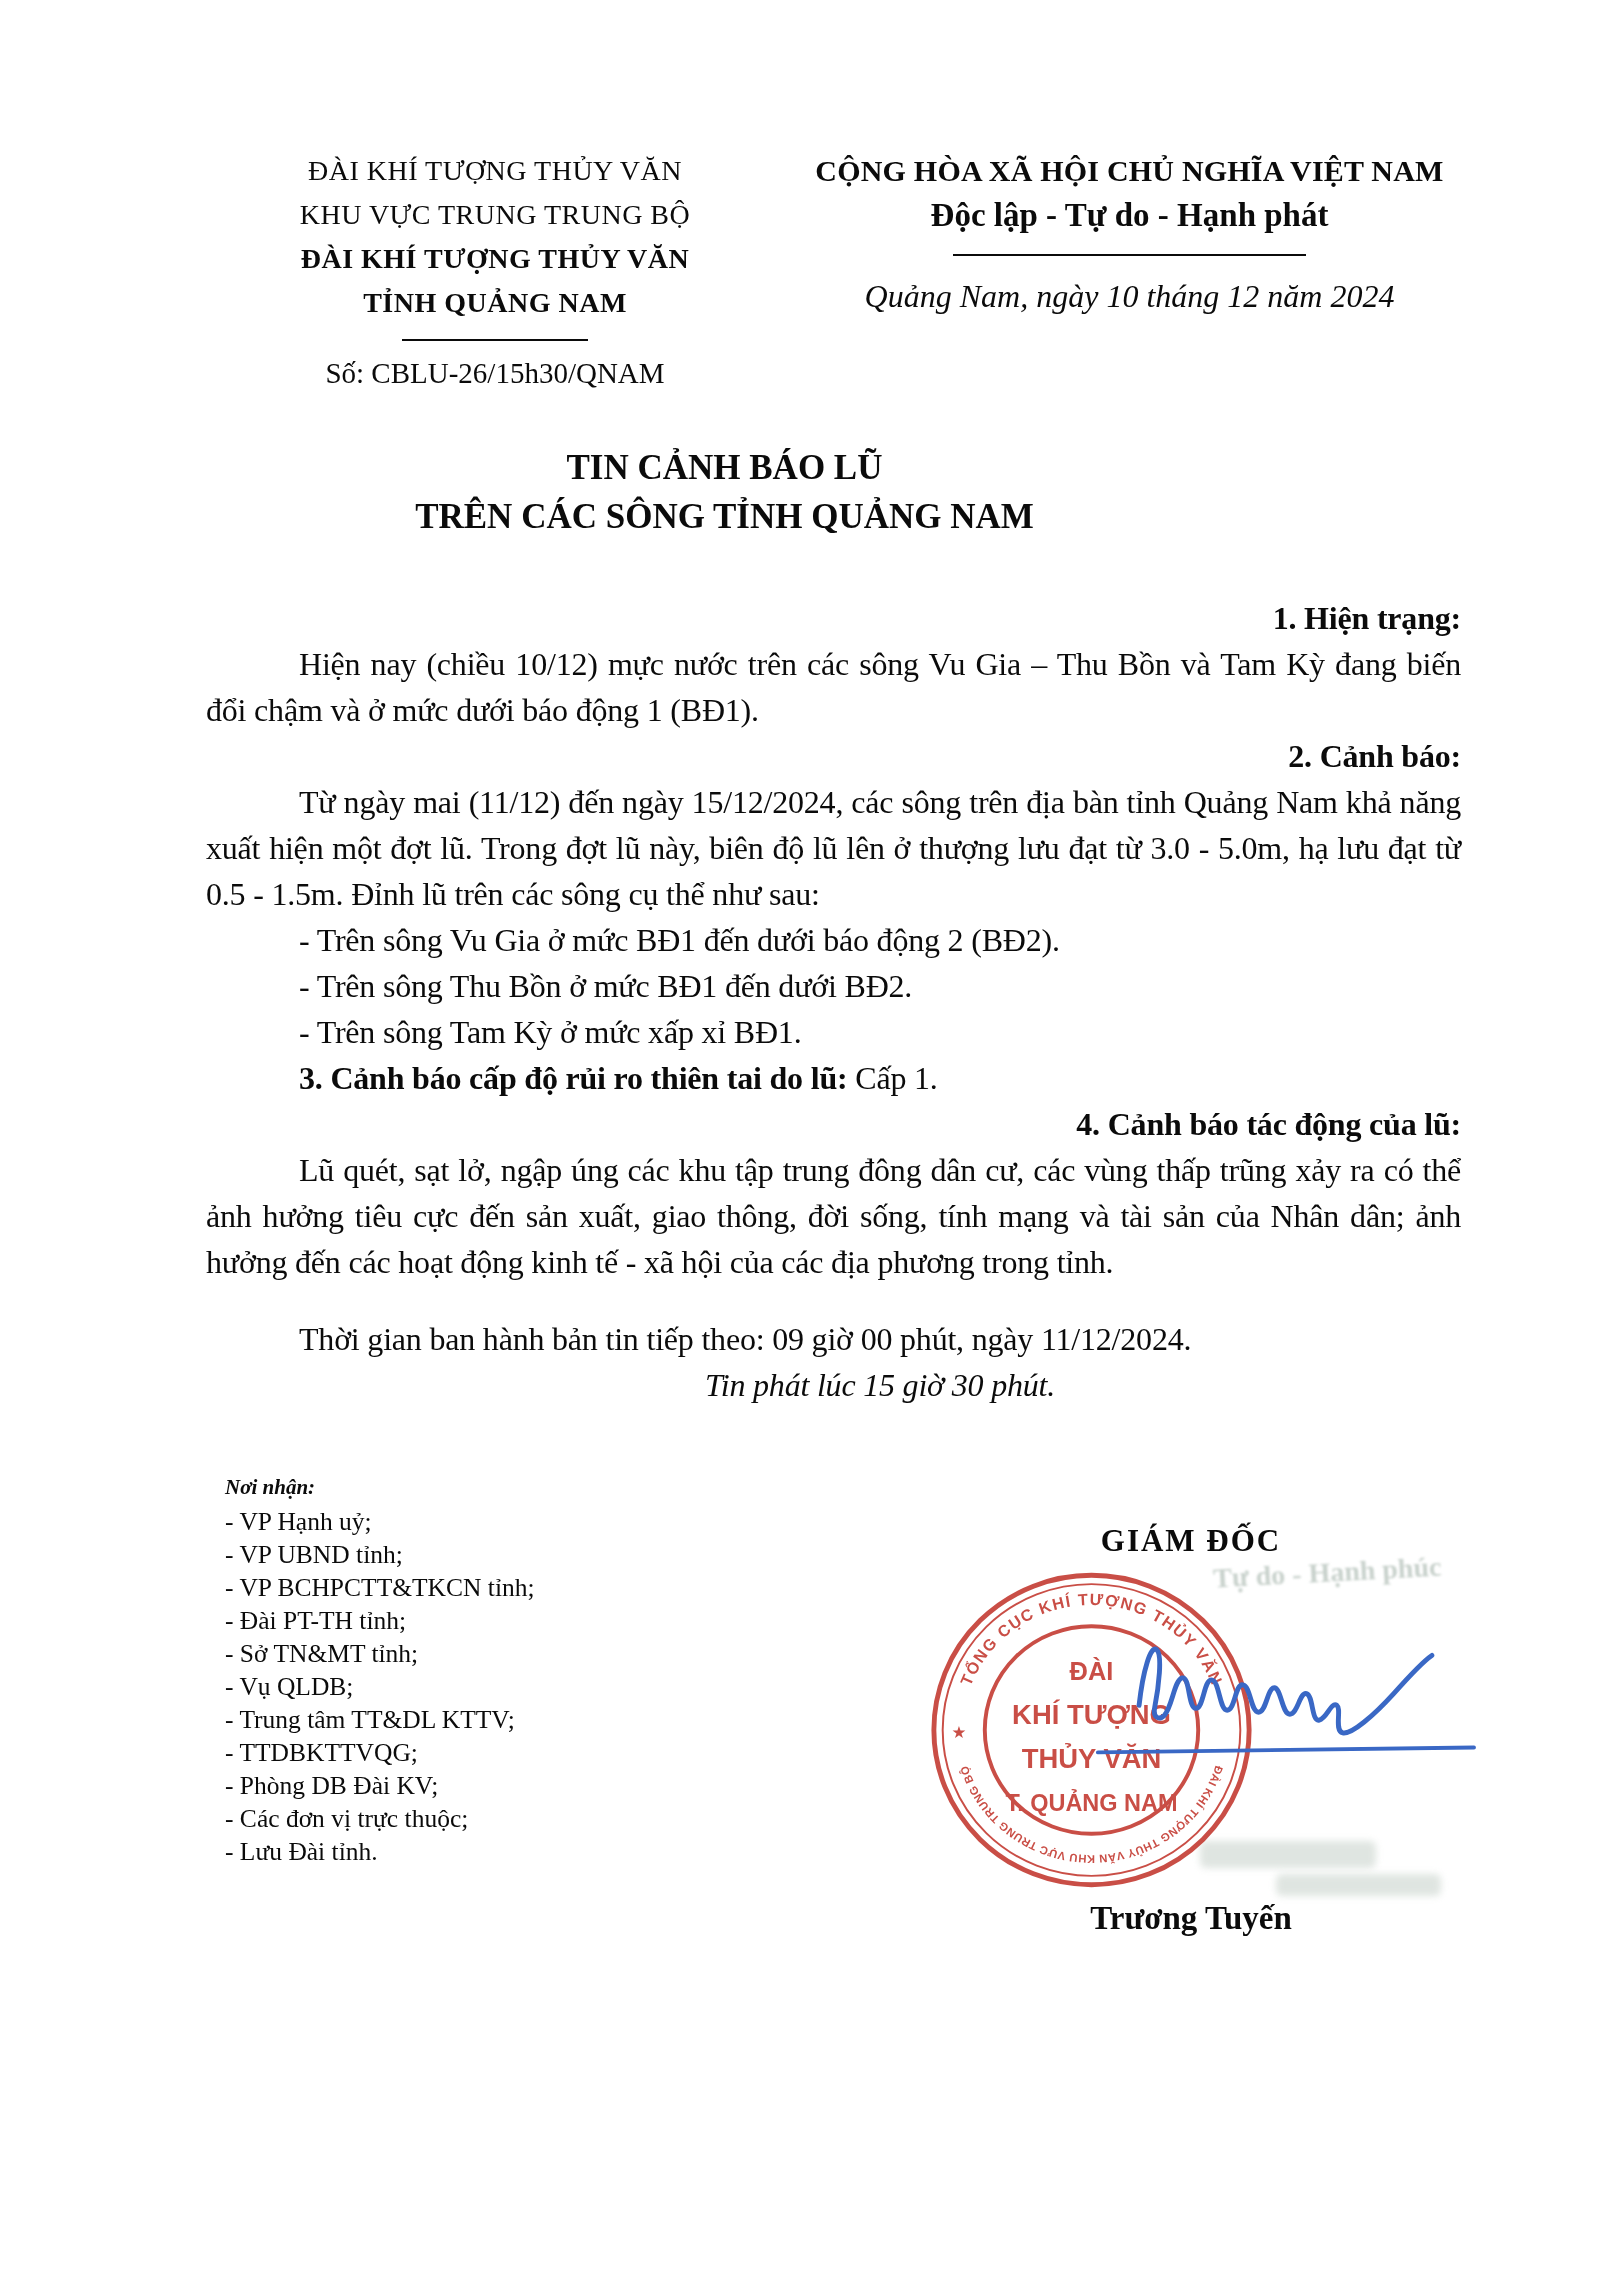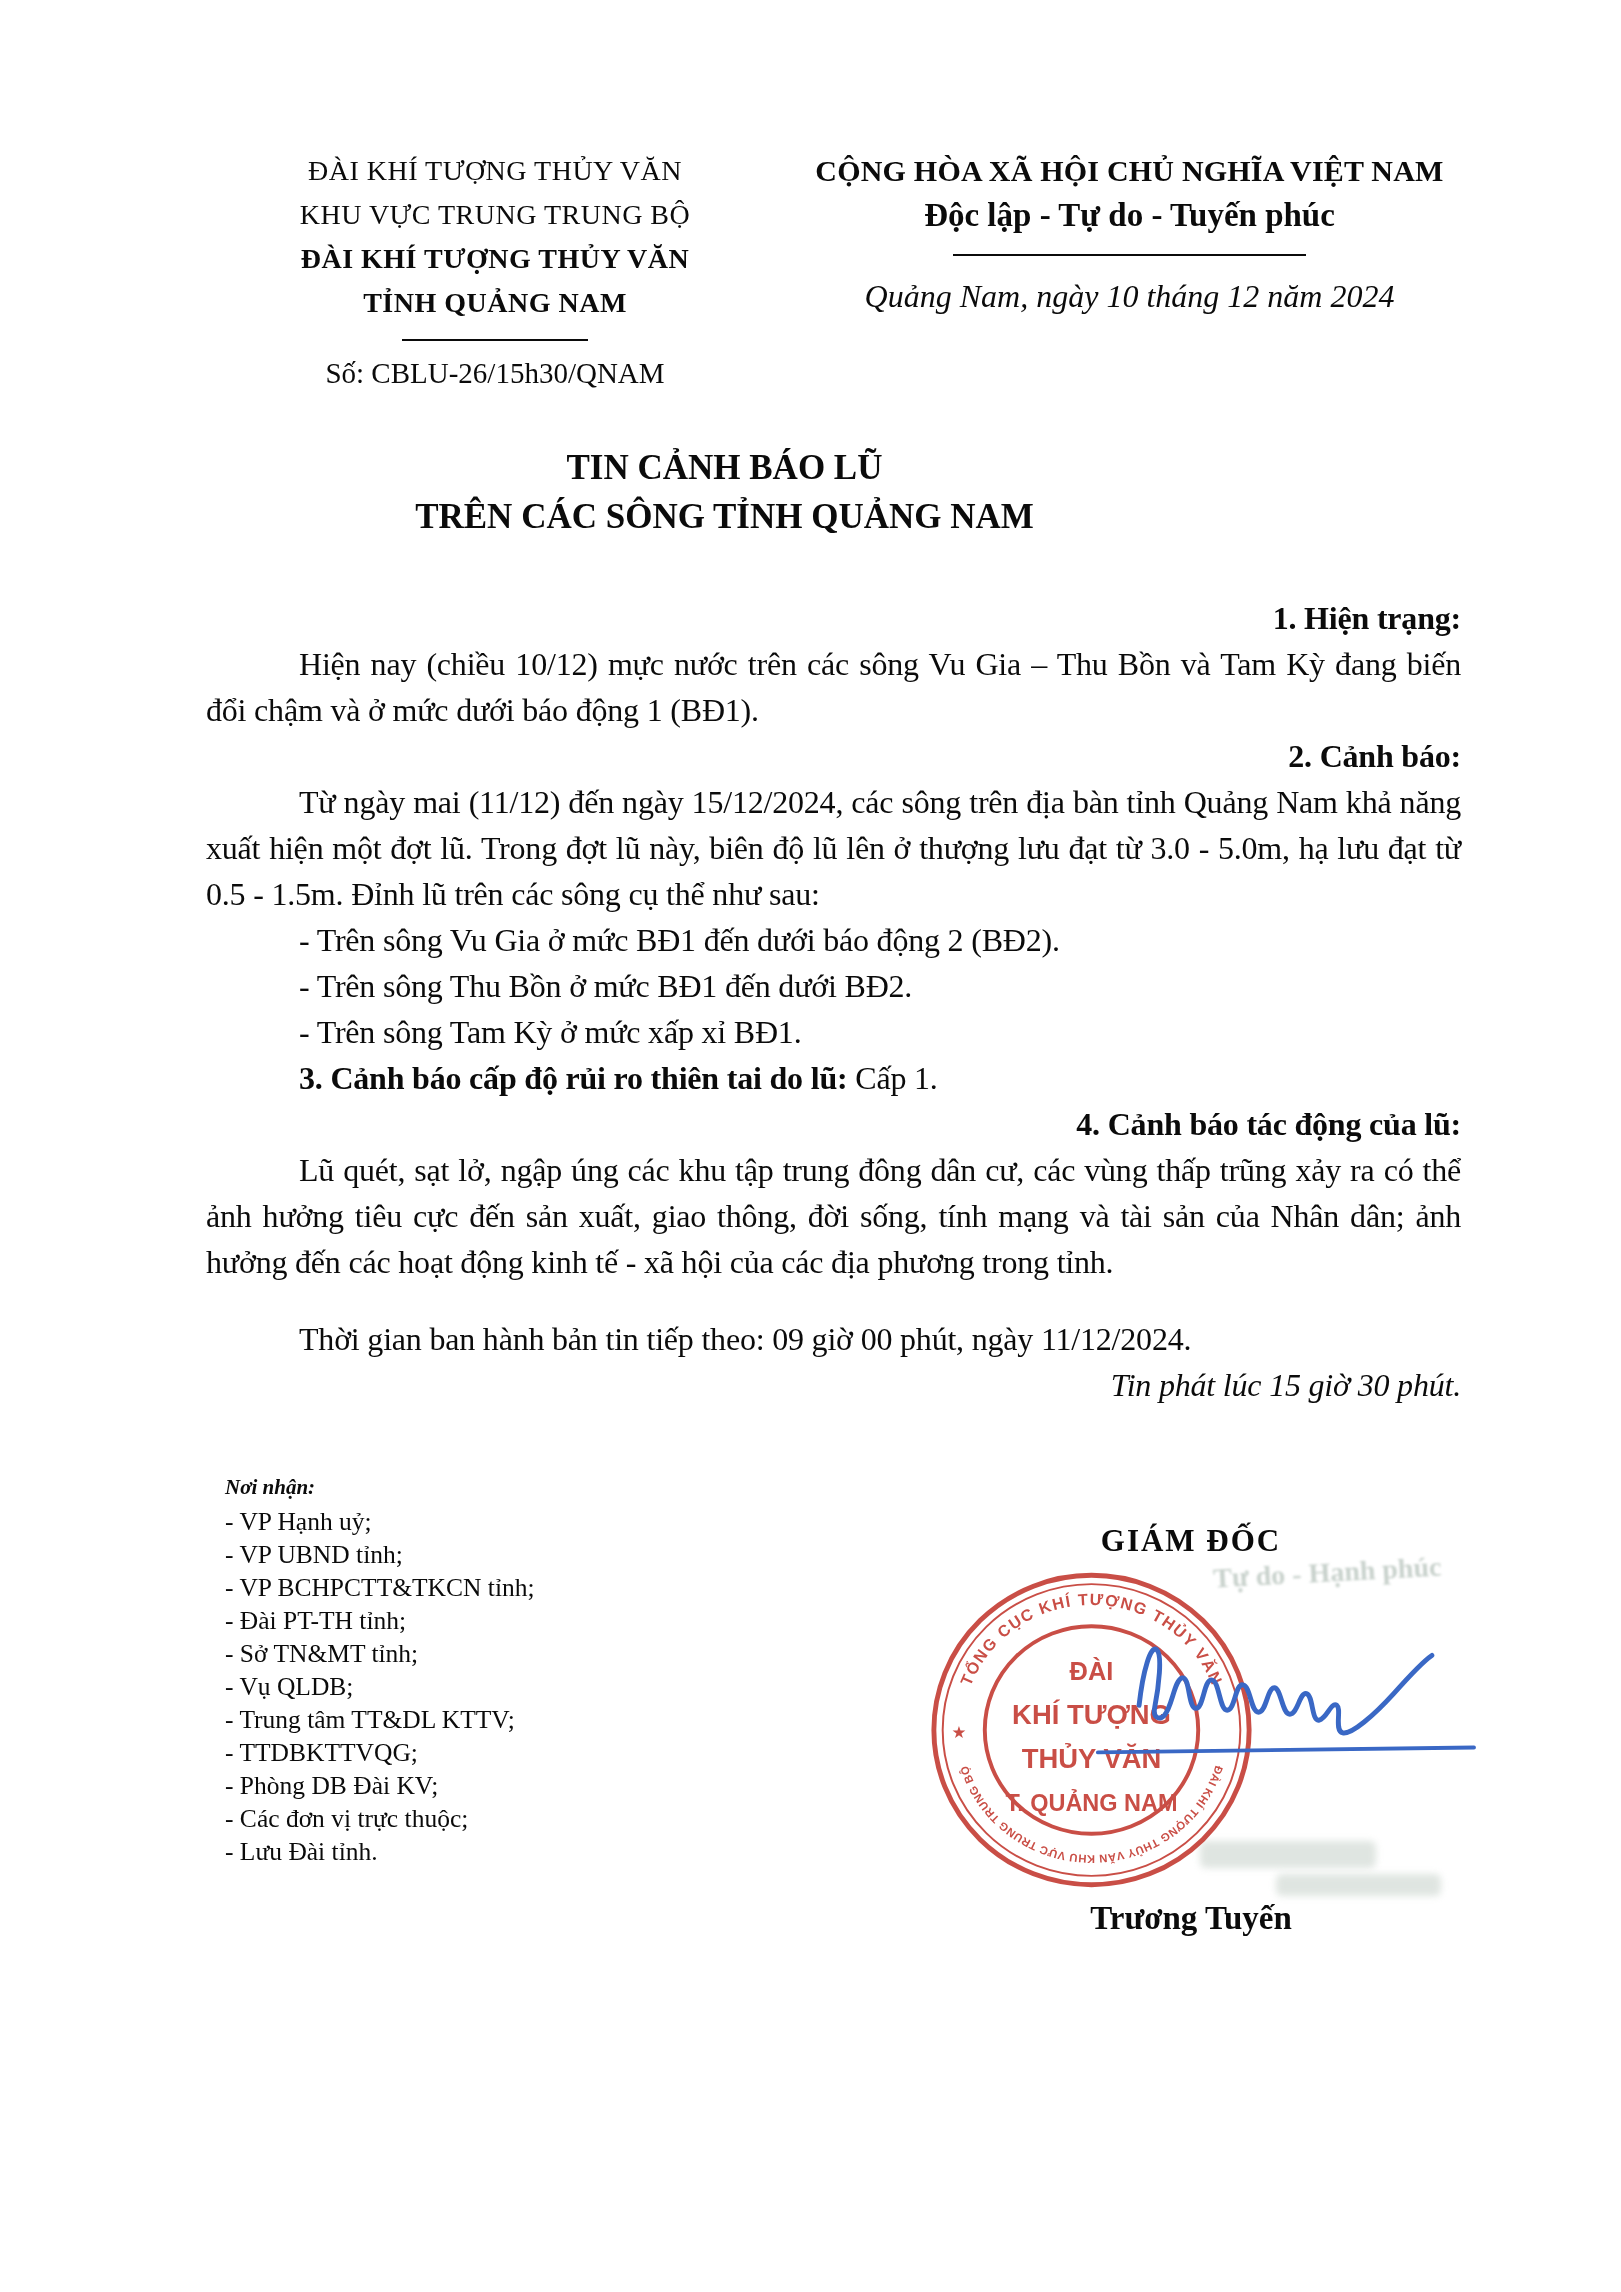--- a/index.html
+++ b/index.html
@@ -21,21 +21,21 @@
   .dateline{font-size:32px;line-height:39px;font-style:italic;margin-top:21.6px;}
   
   .doc-title{position:absolute;left:0;top:443px;width:1449px;text-align:center;
     font-weight:bold;font-size:35px;line-height:49px;}
   
   .body-text{position:absolute;left:206px;top:595px;width:1255px;
     font-size:32px;line-height:46px;letter-spacing:-0.2px;}
   .para{margin:0;text-indent:93px;text-align:justify;}
   .para.head{font-weight:bold;text-align:right;}
   .para.gap{margin-top:31px;}
-  .para.italic{font-style:italic;text-align:right;}
+  .para.italic{font-style:italic;text-align:center;}
   
   .recipients{position:absolute;left:225px;top:1470px;width:461px;}
   .recipients-heading{font-size:21px;font-weight:bold;font-style:italic;line-height:35px;}
   .recipient-item{font-size:25.5px;line-height:33px;}
   .sign-title{position:absolute;left:995px;top:1523px;width:392px;text-align:center;
     font-weight:bold;font-size:31px;letter-spacing:2px;}
   .signer-name{position:absolute;left:995px;top:1900px;width:392px;text-align:center;
     font-weight:bold;font-size:33px;}
   .stamp{position:absolute;left:928px;top:1570px;width:327px;height:320px;z-index:2;opacity:.9;}
   .stamp svg{display:block;}
@@ -58,21 +58,21 @@
     <div class="org-line">ĐÀI KHÍ TƯỢNG THỦY VĂN</div>
     <div class="org-line">KHU VỰC TRUNG TRUNG BỘ</div>
     <div class="org-line bold">ĐÀI KHÍ TƯỢNG THỦY VĂN</div>
     <div class="org-line bold">TỈNH QUẢNG NAM</div>
     <div class="org-rule"></div>
     <div class="doc-number">Số: CBLU-26/15h30/QNAM</div>
   </div>
 
   <div class="motto-block">
     <div class="motto-line1">CỘNG HÒA XÃ HỘI CHỦ NGHĨA VIỆT NAM</div>
-    <div class="motto-line2">Độc lập - Tự do - Tuyến phúc</div>
+    <div class="motto-line2">Độc lập - Tự do - Hạnh phát</div>
     <div class="motto-rule"></div>
     <div class="dateline">Quảng Nam, ngày 10 tháng 12 năm 2024</div>
   </div>
 
   <div class="doc-title">
     <div>TIN CẢNH BÁO LŨ</div>
     <div>TRÊN CÁC SÔNG TỈNH QUẢNG NAM</div>
   </div>
 
   <div class="body-text">

